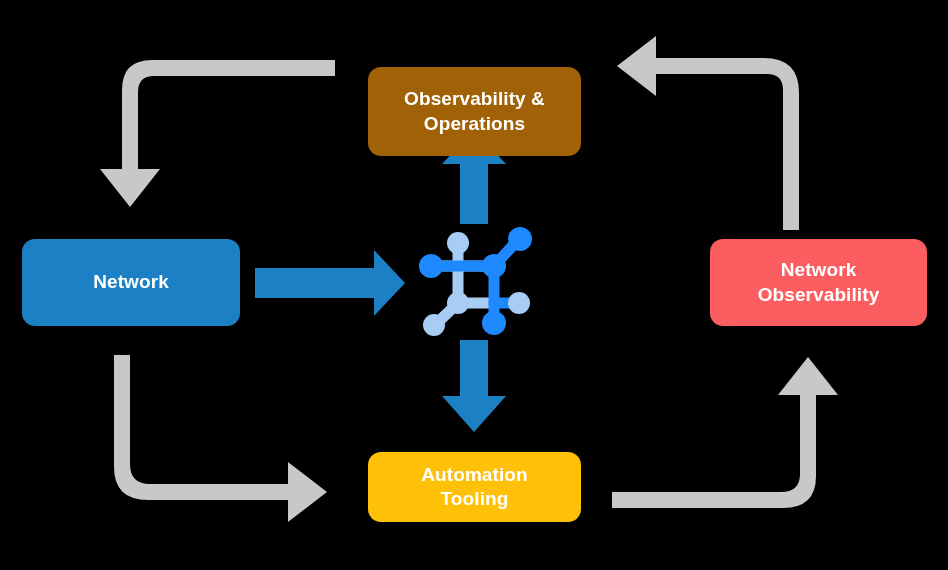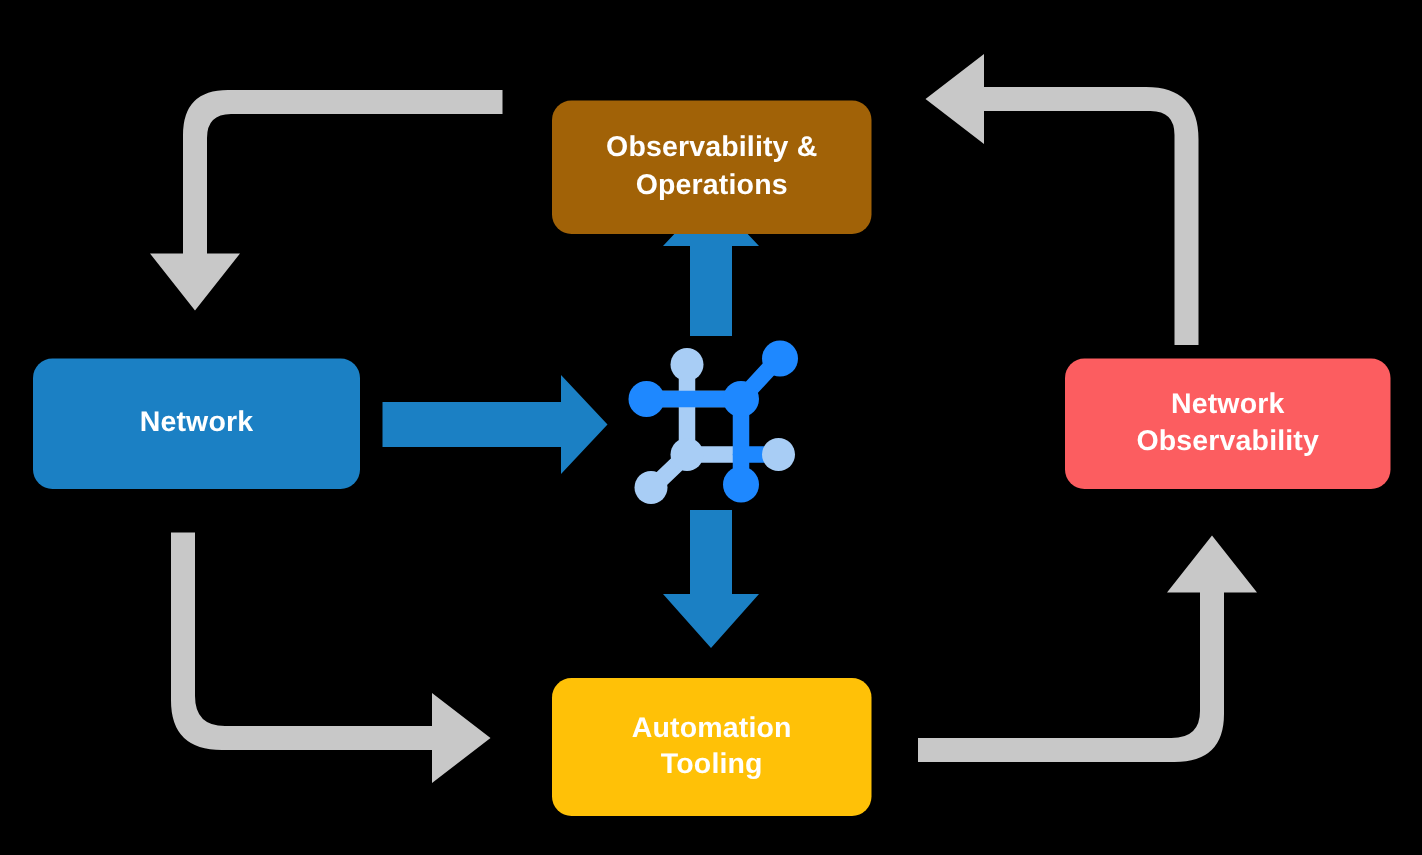--- a/index.html
+++ b/index.html
@@ -9,21 +9,21 @@
   #stage{position:relative;width:948px;height:570px;background:#000;}
 
   .node{position:absolute;display:flex;align-items:center;justify-content:center;
         text-align:center;border-radius:13px;color:#ffffff;
         font-weight:700;font-size:19px;line-height:1.28;letter-spacing:.1px;
         box-sizing:border-box;padding:4px 10px;}
 
   #node-observability{left:368px;top:26px;width:213px;height:89px;background:#22ab4b;}
   #node-operations   {left:22px; top:239px;width:218px;height:87px;background:#1b80c4;}
   #node-infrastructure{left:710px;top:239px;width:217px;height:87px;background:#fc5d60;}
-  #node-automation   {left:368px;top:452px;width:213px;height:92px;background:#ffc107;}
+  #node-automation   {left:368px;top:452px;width:213px;height:70px;background:#ffc107;}
 
   .node span{display:block;}
 
   .svg-layer{position:absolute;left:0;top:0;width:948px;height:570px;}
 </style>
 </head>
 <body>
 
 <div id="stage">
 

